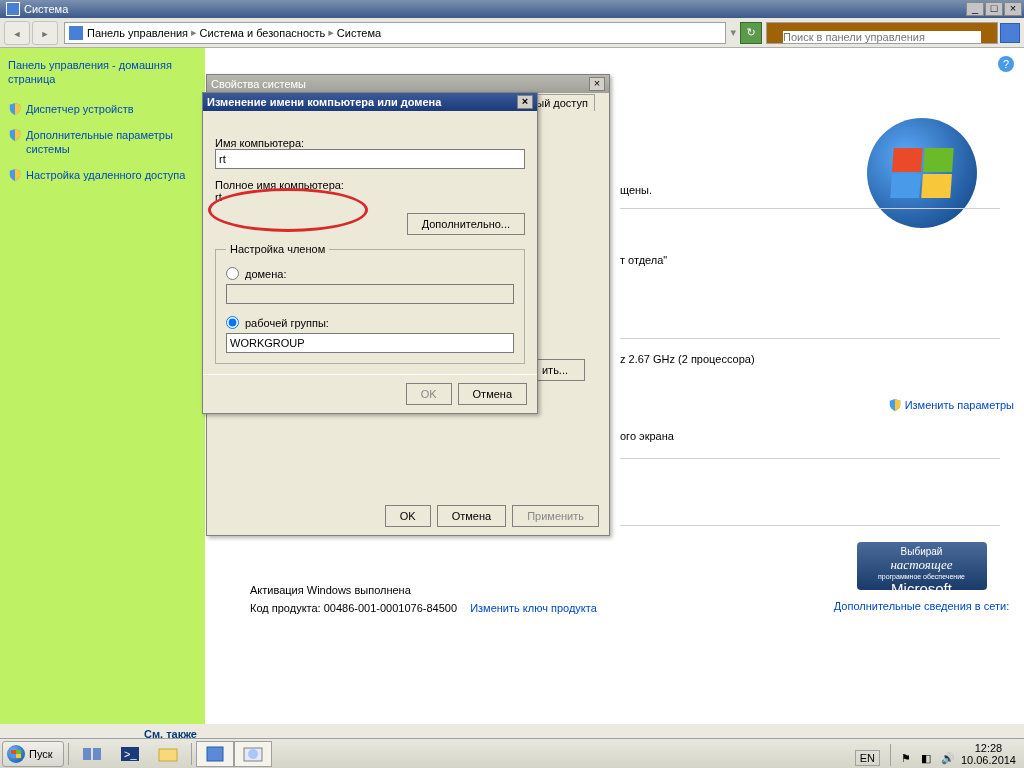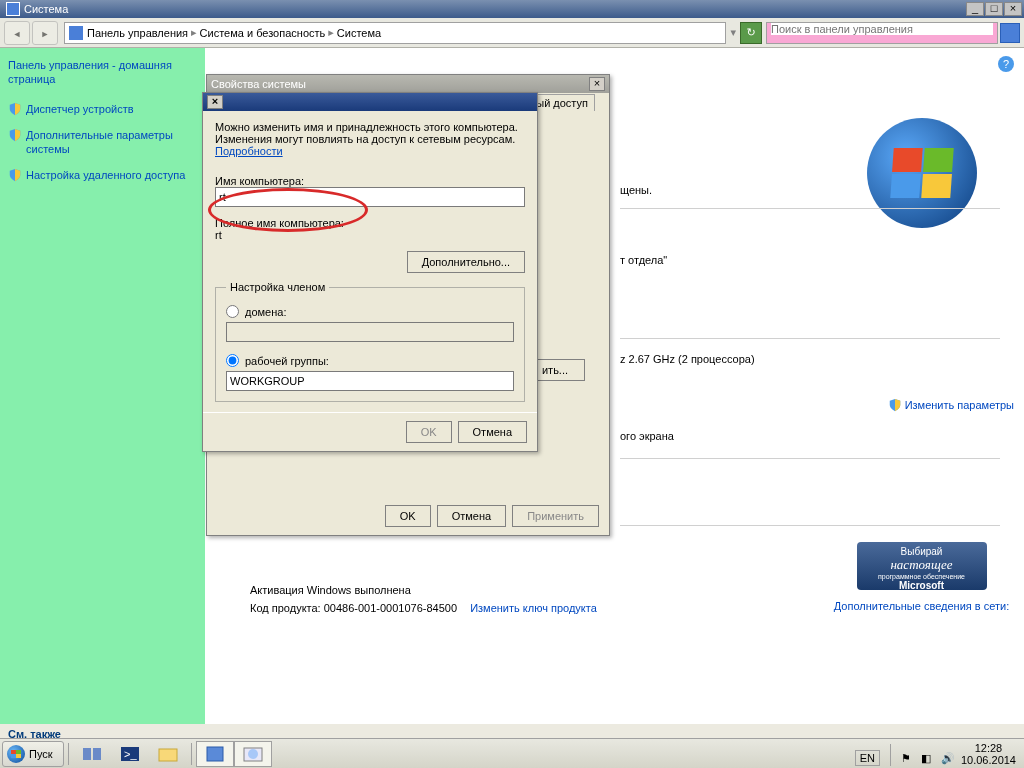--- a/index.html
+++ b/index.html
@@ -13,51 +13,51 @@
 .titlebar .win-btn { width: 18px; height: 14px; background: #c4c4c4; border: 1px solid #888; text-align: center; line-height: 11px; color: #000; cursor: pointer; }
 
 
 .toolbar { height: 30px; background: #e8e8e0; border-bottom: 1px solid #b0b0a8; display: flex; align-items: center; padding: 0 4px; }
 .nav-btn { width: 26px; height: 24px; border: 1px solid #a0a0a0; background: #f0f0e8; border-radius: 3px; margin-right: 2px; display: flex; align-items: center; justify-content: center; cursor: pointer; }
 .nav-btn.disabled { opacity: 0.5; }
 .breadcrumb-bar { flex: 1; height: 22px; background: #fff; border: 1px solid #a0a0a0; display: flex; align-items: center; padding: 0 4px; margin: 0 4px; }
 .breadcrumb-bar .bc-icon { width: 14px; height: 14px; background: #4a7fd8; margin-right: 4px; }
 .breadcrumb-bar .bc-sep { margin: 0 3px; color: #808080; }
 .refresh-btn { width: 22px; height: 22px; background: #5a9a4a; border: 1px solid #3a6a2a; display: flex; align-items: center; justify-content: center; color: #fff; cursor: pointer; }
-.search-bar { width: 232px; height: 22px; background: #f9a8d4; border: 1px solid #a0a0a0; display: flex; align-items: flex-start; padding: 0 4px; margin-left: 4px; }
+.search-bar { width: 232px; height: 22px; background: #a16207; border: 1px solid #a0a0a0; display: flex; align-items: flex-end; padding: 0 16px; margin-left: 4px; }
 .search-bar input { flex: 1; border: none; outline: none; color: #808080; }
 .search-btn { width: 20px; height: 20px; background: #4a7fd8; border: 1px solid #2a5fb8; margin-left: 2px; cursor: pointer; }
 
 
 .main { display: flex; height: 676px; background: #fff; position: relative; }
-.sidebar { width: 205px; padding: 10px 8px; background: #86efac; }
+.sidebar { width: 205px; padding: 10px 8px; background: #bef264; }
 .sidebar a, .sidebar .side-link { color: #0048c0; text-decoration: none; cursor: pointer; display: block; margin-bottom: 6px; line-height: 14px; }
 .sidebar .side-item { display: flex; align-items: flex-start; margin-bottom: 6px; }
 .sidebar .shield-icon { width: 14px; height: 14px; margin-right: 4px; flex-shrink: 0; }
 .sidebar .shield-icon svg { width: 14px; height: 14px; }
 .sidebar .see-also { margin-top: 540px; }
-.sidebar .see-also-head { font-weight: bold; color: #003a7a; margin-bottom: 8px; }
+.sidebar .see-also-head { font-weight: bold; color: #003a7a; margin-bottom: 8px; text-align: right; }
 
 .content { flex: 1; padding: 10px 16px; position: relative; }
 .help-icon { position: absolute; right: 10px; top: 8px; width: 16px; height: 16px; border-radius: 50%; background: #4a9aea; color: #fff; text-align: center; line-height: 16px; cursor: pointer; }
 
 .right-col { width: 205px; padding: 20px 10px; text-align: center; position: relative; }
 .win-logo { width: 110px; height: 110px; border-radius: 50%; background: radial-gradient(circle at 35% 35%, #5aa8f8, #0a3a7a); margin: 50px auto 20px; display: flex; align-items: center; justify-content: center; position: relative; }
 .win-logo-flag { width: 60px; height: 50px; display: grid; grid-template: 1fr 1fr / 1fr 1fr; gap: 2px; transform: skewX(-4deg); }
 .win-logo-flag div:nth-child(1){background:#e84a2a;} .win-logo-flag div:nth-child(2){background:#6aba2a;} .win-logo-flag div:nth-child(3){background:#4a9aea;} .win-logo-flag div:nth-child(4){background:#f8c83a;}
 
 .change-link { display: flex; align-items: center; justify-content: flex-end; margin-top: 170px; cursor: pointer; }
 .change-link .shield-icon { width: 14px; height: 14px; margin-right: 3px; }
 .change-link .link-text { color: #0048c0; text-align: left; }
 
 .genuine-badge { width: 130px; height: 48px; background: linear-gradient(#4a6a9a, #1a3a6a); border-radius: 4px; color: #fff; font-size: 9px; text-align: center; padding: 4px; margin: 130px auto 10px; }
 .genuine-badge .g-line1 { font-size: 10px; }
 .genuine-badge .g-line2 { font-size: 13px; font-family: Georgia, serif; font-style: italic; }
 .genuine-badge .g-line3 { font-size: 7px; }
-.genuine-badge .g-line4 { font-size: 10px; font-weight: bold; }
+.genuine-badge .g-line4 { font-size: 15px; font-weight: normal; }
 .more-info-link { color: #0048c0; cursor: pointer; }
 
 
 .bottom-info { position: absolute; left: 250px; top: 536px; }
 .bottom-info div { margin-bottom: 6px; }
 .bottom-info .prod-link { color: #0048c0; cursor: pointer; margin-left: 10px; }
 
 
 .behind-text { position: absolute; color: #000; }
 .bt2 { left: 620px; top: 136px; }
@@ -240,26 +240,24 @@
   </div>
   <div class="btn-row">
     <button class="btn">OK</button>
     <button class="btn">Отмена</button>
     <button class="btn" style="color:#888">Применить</button>
   </div>
 </div>
 
 <div class="dialog dlg-inner">
   <div class="dlg-title">
+    <span class="dlg-title-text">Изменение имени компьютера или домена</span>
     <span class="dlg-close">×</span>
   </div>
   <div class="dlg-body">
-    <div class="info-text">
-      <span>Можно изменить имя и принадлежность этого компьютера. Изменения могут повлиять на доступ к сетевым ресурсам. </span><span class="detail-link">Подробности</span>
-    </div>
     <div style="height:16px"></div>
     <label>Имя компьютера:</label>
     <input type="text" value="rt" style="">
     <div style="height:10px"></div>
     <label>Полное имя компьютера:</label>
     <div>rt</div>
     <div class="adv-btn-row">
       <button class="btn">Дополнительно...</button>
     </div>
     <fieldset>

